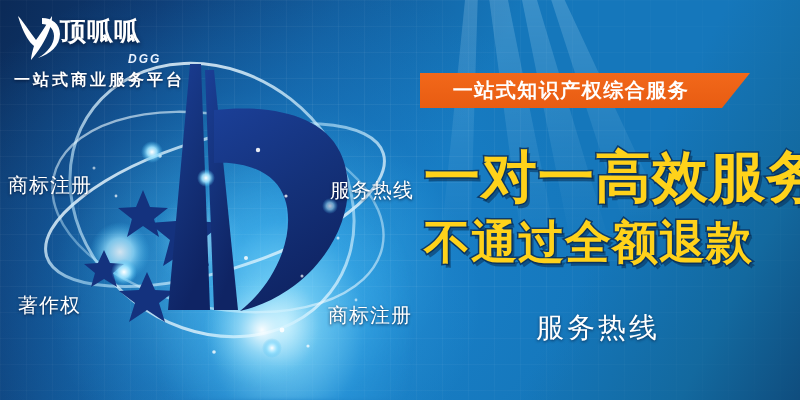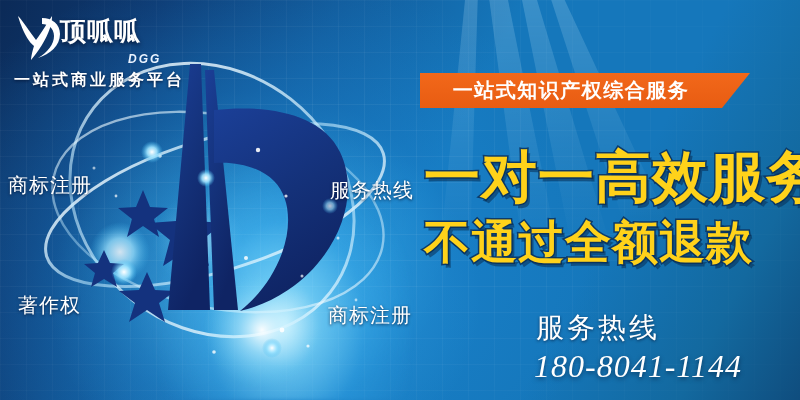--- a/index.html
+++ b/index.html
@@ -200,15 +200,14 @@
   <div class="sidelabel" id="lbl-patent">商标注册</div>
 
   <div id="tagbar">
     <div id="tagbar-text">一站式知识产权综合服务</div>
   </div>
 
   <div class="headline" id="head1">一对一高效服务</div>
   <div class="headline" id="head2">不通过全额退款</div>
 
   <div id="hotline">服务热线</div>
-  <div id="phone">180-8041-1144</div>
 
 </div>
 
 </body></html>

